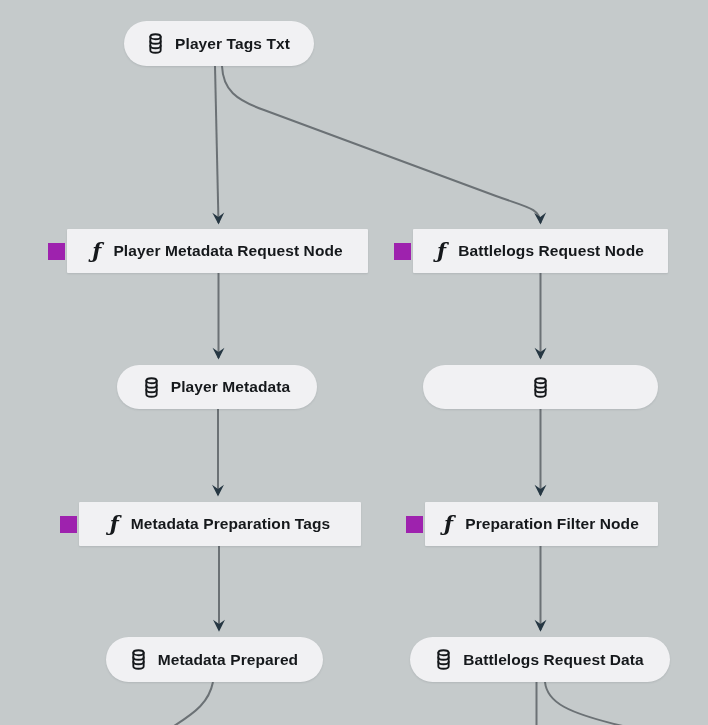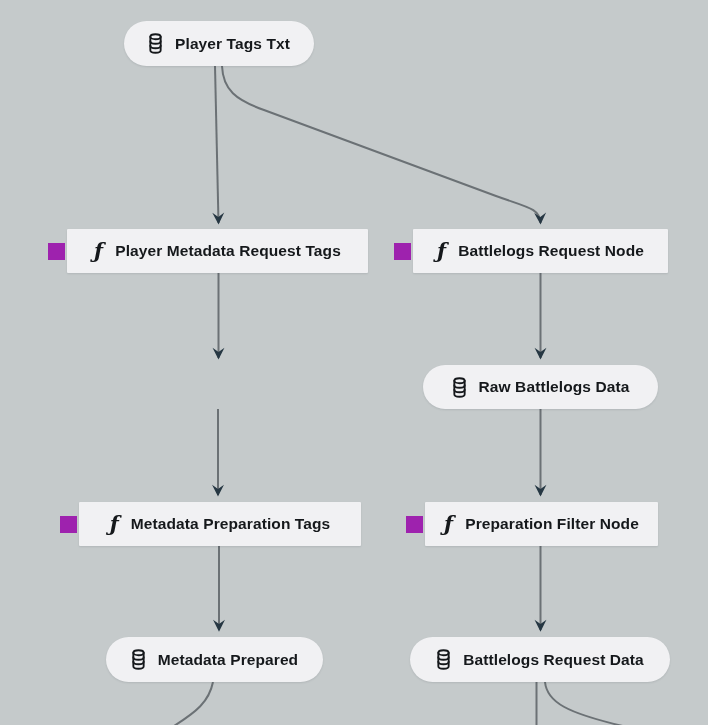--- a/index.html
+++ b/index.html
@@ -67,39 +67,49 @@
         <path d="M2.6,4.6 V21.4 A6.4,3.1 0 0 0 15.4,21.4 V4.6"></path>
         <path d="M2.6,10.2 A6.4,3.1 0 0 0 15.4,10.2"></path>
         <path d="M2.6,15.8 A6.4,3.1 0 0 0 15.4,15.8"></path>
       </svg>
     </span>
     <span class="label">Player Tags Txt</span>
   </div>
 
   <div class="node rect" style="left:67px;top:229px;width:301px;height:44px;">
     <span class="ficon">ƒ</span>
-    <span class="label">Player Metadata Request Tags</span>
+    <span class="label">Player Metadata Request Node</span>
   </div>
 
   <div class="node rect" style="left:413px;top:229px;width:255px;height:44px;">
     <span class="ficon">ƒ</span>
     <span class="label">Battlelogs Request Node</span>
   </div>
 
+  <div class="node pill" style="left:117px;top:365px;width:200px;height:44px;">
+    <span class="dbicon">
+      <svg width="15" height="21" viewBox="0 0 18 26" fill="none" stroke="#15181b" stroke-width="2.3" stroke-linecap="round">
+        <ellipse cx="9" cy="4.6" rx="6.4" ry="3.1"></ellipse>
+        <path d="M2.6,4.6 V21.4 A6.4,3.1 0 0 0 15.4,21.4 V4.6"></path>
+        <path d="M2.6,10.2 A6.4,3.1 0 0 0 15.4,10.2"></path>
+        <path d="M2.6,15.8 A6.4,3.1 0 0 0 15.4,15.8"></path>
+      </svg>
+    </span>
+    <span class="label">Player Metadata</span>
+  </div>
 
   <div class="node pill" style="left:423px;top:365px;width:235px;height:44px;">
     <span class="dbicon">
       <svg width="15" height="21" viewBox="0 0 18 26" fill="none" stroke="#15181b" stroke-width="2.3" stroke-linecap="round">
         <ellipse cx="9" cy="4.6" rx="6.4" ry="3.1"></ellipse>
         <path d="M2.6,4.6 V21.4 A6.4,3.1 0 0 0 15.4,21.4 V4.6"></path>
         <path d="M2.6,10.2 A6.4,3.1 0 0 0 15.4,10.2"></path>
         <path d="M2.6,15.8 A6.4,3.1 0 0 0 15.4,15.8"></path>
       </svg>
     </span>
-    <span class="label">Raw Battlelogs Data</span>
   </div>
 
   <div class="node rect" style="left:79px;top:502px;width:282px;height:44px;">
     <span class="ficon">ƒ</span>
     <span class="label">Metadata Preparation Tags</span>
   </div>
 
   <div class="node rect" style="left:425px;top:502px;width:233px;height:44px;">
     <span class="ficon">ƒ</span>
     <span class="label">Preparation Filter Node</span>

